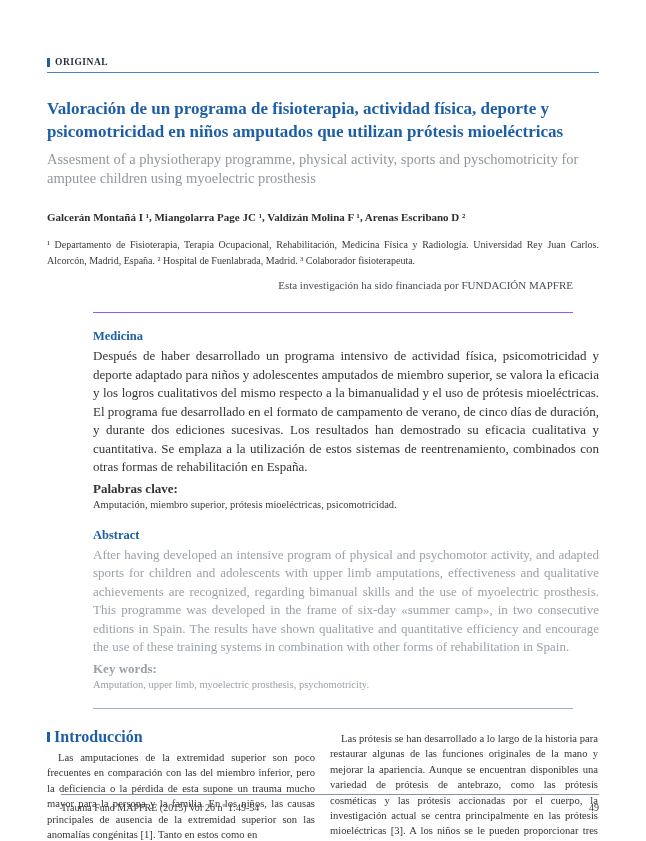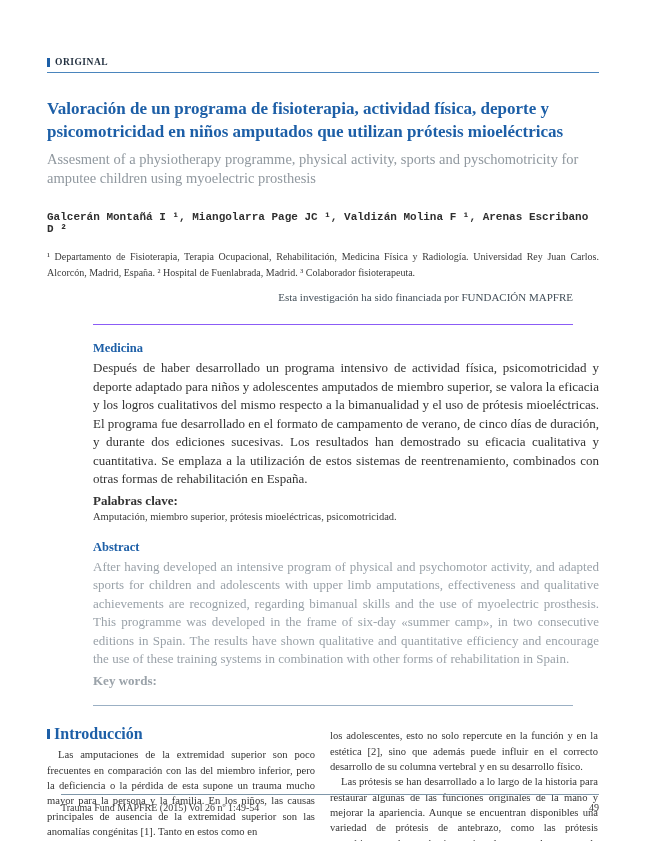--- a/index.html
+++ b/index.html
@@ -33,21 +33,21 @@
     font-size: 17px; font-weight: bold; line-height: 1.33;
     color: #1d5fa7;
   }
   .title-en {
     margin-top: 7px;
     font-size: 14.5px; font-weight: normal; line-height: 1.32;
     color: #90989f;
   }
   .authors {
     margin-top: 23px;
-    font-size: 11px; font-weight: bold; color: #2f2f2f; font-family: Liberation Mono, monospace;
+    font-size: 11px; font-weight: bold; color: #2f2f2f;
   }
   .affiliations {
     margin-top: 14px;
     font-size: 10px; line-height: 1.55; color: #3a3a3a;
     text-align: justify;
   }
   .funding {
     margin-top: 11px;
     margin-left: 46px;
     width: 480px;
@@ -129,20 +129,21 @@
     <h3 class="abs-heading">Medicina</h3>
     <p class="abs-body">Después de haber desarrollado un programa intensivo de actividad física, psicomotricidad y deporte adaptado para niños y adolescentes amputados de miembro superior, se valora la eficacia y los logros cualitativos del mismo respecto a la bimanualidad y el uso de prótesis mioeléctricas. El programa fue desarrollado en el formato de campamento de verano, de cinco días de duración, y durante dos ediciones sucesivas. Los resultados han demostrado su eficacia cualitativa y cuantitativa. Se emplaza a la utilización de estos sistemas de reentrenamiento, combinados con otras formas de rehabilitación en España.</p>
     <p class="abs-body abs-kw-label">Palabras clave:</p>
     <p class="abs-keywords">Amputación, miembro superior, prótesis mioeléctricas, psicomotricidad.</p>
   </section>
 
   <section class="abs-block abstract-block">
     <h3 class="abs-heading">Abstract</h3>
     <p class="abs-body">After having developed an intensive program of physical and psychomotor activity, and adapted sports for children and adolescents with upper limb amputations, effectiveness and qualitative achievements are recognized, regarding bimanual skills and the use of myoelectric prosthesis. This programme was developed in the frame of six-day «summer camp», in two consecutive editions in Spain. The results have shown qualitative and quantitative efficiency and encourage the use of these training systems in combination with other forms of rehabilitation in Spain.</p>
     <p class="abs-body abs-kw-label">Key words:</p>
+    <p class="abs-keywords">Amputation, upper limb, myoelectric prosthesis, psychomotricity.</p>
   </section>
 
   <div class="block-divider"></div>
 
   <div class="columns">
     <div class="col col-left">
       <div class="section-heading">
         <span class="section-bar"></span>
         <span>Introducción</span>
       </div>
@@ -151,21 +152,20 @@
       <div class="correspondence">
         <div class="corr-divider"></div>
         <div class="corr-heading">Correspondencia</div>
         <div class="corr-line">Universidad Rey Juan Carlos. Facultad de Ciencias de la Salud.</div>
         <div class="corr-line">Avda. Atenas s/n. 28922 Alcorcón. Madrid, España.</div>
         <div class="corr-line">E-mail: isabel.galceran@urjc.es</div>
       </div>
     </div>
 
     <div class="col col-right">
-      <p class="body-p">los adolescentes, esto no solo repercute en la función y en la estética [2], sino que además puede influir en el correcto desarrollo de su columna vertebral y en su desarrollo físico.</p>
       <p class="body-p indent">Las prótesis se han desarrollado a lo largo de la historia para restaurar algunas de las funciones originales de la mano y mejorar la apariencia. Aunque se encuentran disponibles una variedad de prótesis de antebrazo, como las prótesis cosméticas y las prótesis accionadas por el cuerpo, la investigación actual se centra principalmente en las prótesis mioeléctricas [3]. A los niños se le pueden proporcionar tres tipos de prótesis: al principio se aconseja el uso de un dispositivo pasivo cosmético, posteriormente la utilización de un dispositivo activo, y por último la prótesis mioeléctrica [4] (Figura 1). Las mejoras tecnológicas permiten unas</p>
     </div>
   </div>
 
   <div class="footer">
     <span>Trauma Fund MAPFRE (2015) Vol 26 nº 1:49-54</span>
     <span>49</span>
   </div>
 
 </div>

